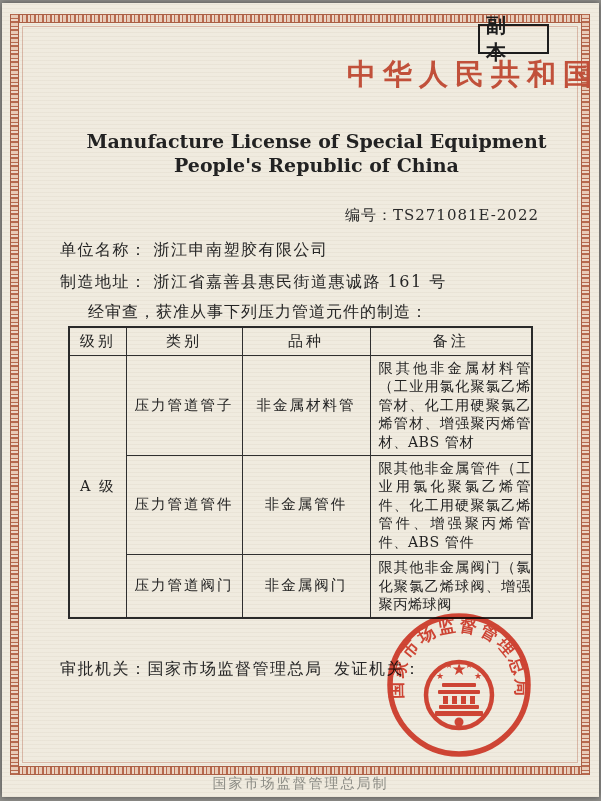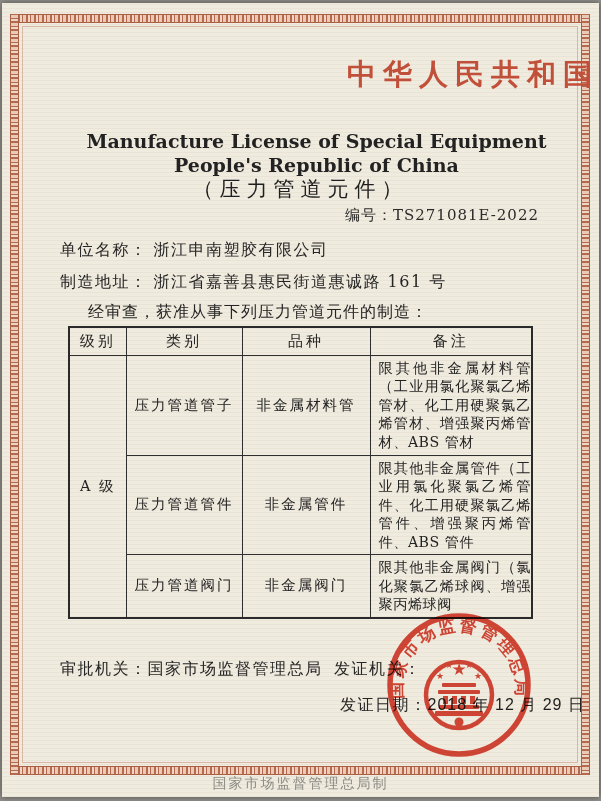--- a/index.html
+++ b/index.html
@@ -76,25 +76,27 @@
 
 <div class="photo">
   <div class="paper">
 
     <div class="band h top"></div>
     <div class="band h bottom"></div>
     <div class="band v left"></div>
     <div class="band v right"></div>
     <div class="inner-line"></div>
 
+    <div class="copy-badge">
+      <span>副 本</span>
+    </div>
 
     <div class="title-cn l1">中华人民共和国</div>
     <div class="title-en l1">Manufacture License of Special Equipment</div>
     <div class="title-en l2">People's Republic of China</div>
-    <div class="subtitle">（压力管道元件）</div>
 
     <div class="license-no">
       <span class="lbl">编号：</span><span class="num">TS271081E-2022</span>
     </div>
 
     <div class="field company">
       <span class="lbl">单位名称：</span><span>浙江申南塑胶有限公司</span>
     </div>
     <div class="field address">
       <span class="lbl">制造地址：</span><span>浙江省嘉善县惠民街道惠诚路 161 号</span>
@@ -135,23 +137,20 @@
         </tr>
       </tbody>
     </table>
 
     <div class="footrow approval">
       <span class="lbl">审批机关：</span><span>国家市场监督管理总局</span>
     </div>
     <div class="footrow issuer">
       <span class="lbl">发证机关：</span>
     </div>
-    <div class="footrow issued">
-      <span class="lbl">发证日期：</span><span class="date">2018 年 12 月 29 日</span>
-    </div>
 
     <svg class="seal" viewBox="0 0 152 152" xmlns="http://www.w3.org/2000/svg">
       <g fill="#d93726" stroke="none">
         <circle cx="76" cy="76" r="69" fill="none" stroke="#d93726" stroke-width="5.5"></circle>
         <path id="sealArc" d="M 23,100 A 57,57 0 1 1 129,100" fill="none"></path>
         <text font-size="17" font-weight="bold" letter-spacing="3">
           <textPath href="#sealArc" startOffset="50%" text-anchor="middle">国家市场监督管理总局</textPath>
         </text>
         <g>
           <circle cx="76" cy="86" r="33" fill="none" stroke="#d93726" stroke-width="4.5"></circle>

